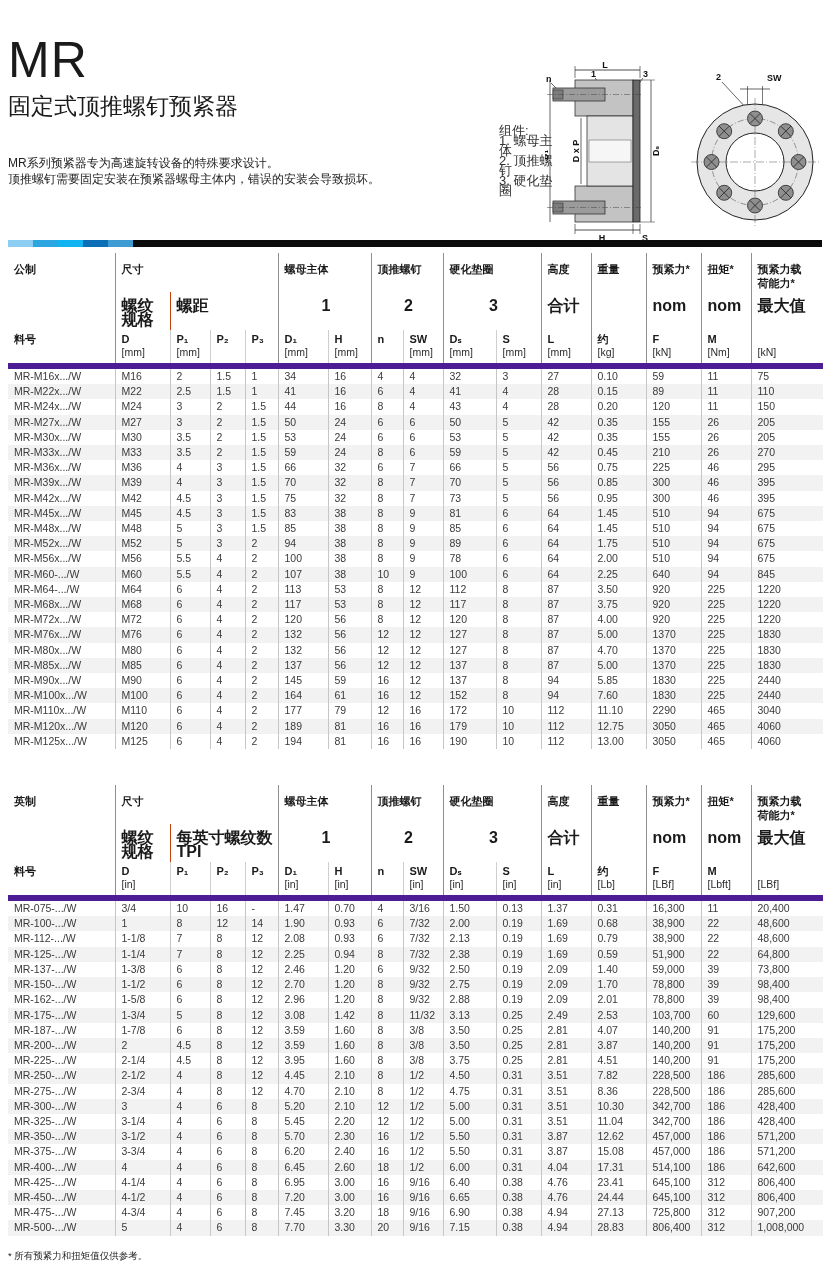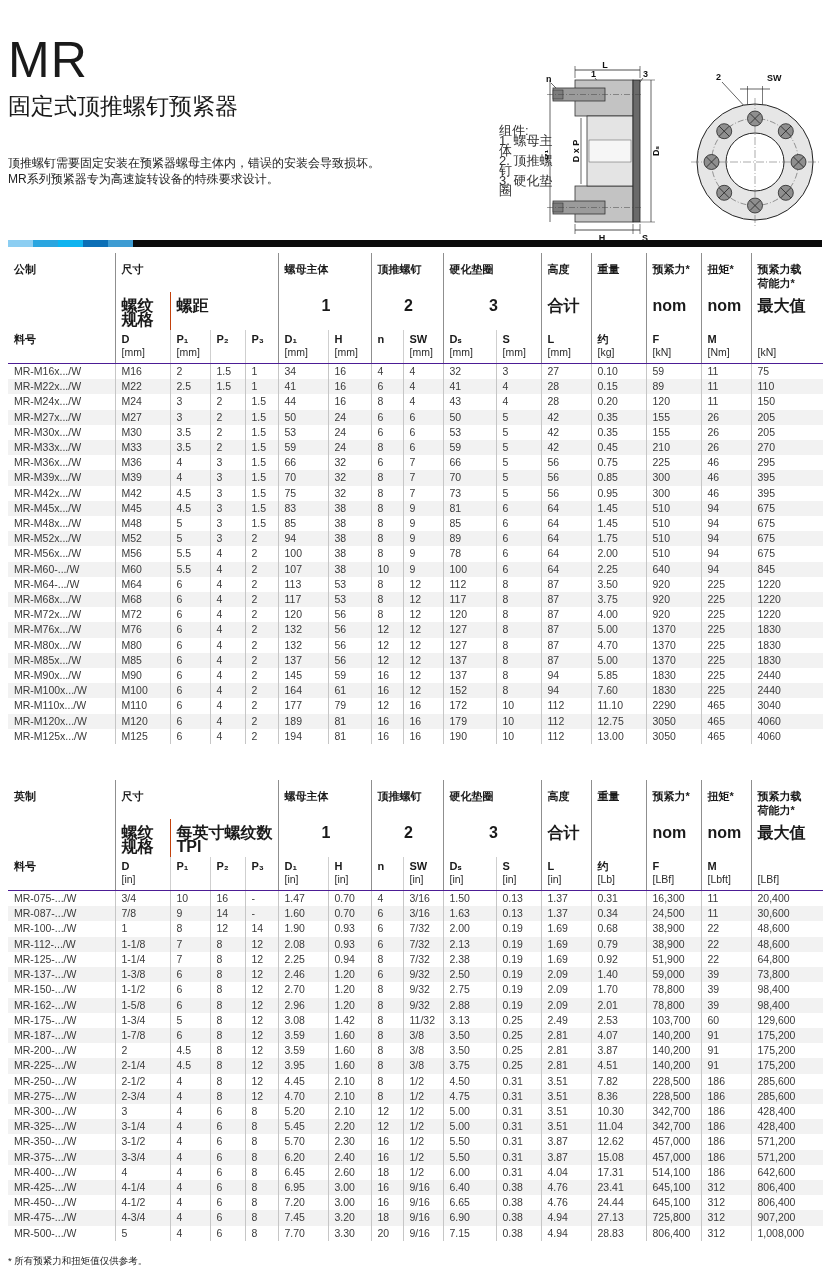--- a/index.html
+++ b/index.html
@@ -19,21 +19,21 @@
   .divider{display:flex;height:7px;margin:0 8px;}
   .divider span{display:block;width:25px;height:7px;}
   .divider span:last-child{flex:1;}
   
   table{border-collapse:collapse;table-layout:fixed;width:814px;margin:0 8px;}
   .tbl-metric{margin-top:6px;}
   .tbl-imperial{margin-top:36px;}
   th{font-weight:bold;text-align:left;vertical-align:top;}
   .r1 th{font-size:11px;padding:9px 3px 2px 6px;line-height:14px;}
   .r2 th{font-size:16px;padding:7px 3px 3px 6px;line-height:14px;}
-  .cols-row th{padding:3px 3px 4px 6px;border-bottom:1px solid #4c1d95;}
+  .cols-row th{padding:3px 3px 4px 6px;border-bottom:6px solid #4c1d95;}
   .cols-row .sym{font-size:11px;line-height:13px;font-weight:bold;}
   .cols-row .unit{font-size:10.5px;line-height:13px;font-weight:400;color:#2b2b2b;}
   .gb{border-left:1px solid #8f8f8f;}
   .sb{border-left:1px solid #c2410c;}
   .center{text-align:center;}
   .wrap{white-space:pre-line;}
   .cols-row th:nth-child(2),.cols-row th:nth-child(6),.cols-row th:nth-child(8),
   .cols-row th:nth-child(10),.cols-row th:nth-child(12),.cols-row th:nth-child(13),
   .cols-row th:nth-child(14),.cols-row th:nth-child(15),.cols-row th:nth-child(16){border-left:1px solid #8f8f8f;}
   .cols-row th:nth-child(3),.cols-row th:nth-child(4),.cols-row th:nth-child(5),
@@ -48,22 +48,22 @@
 </style>
 </head>
 <body>
 
 <div class="page">
 
   <div class="header-area">
     <div class="page-title">MR</div>
     <div class="page-subtitle">固定式顶推螺钉预紧器</div>
     <div class="desc">
+      <div>MR系列预紧器专为高速旋转设备的特殊要求设计。</div>
       <div>顶推螺钉需要固定安装在预紧器螺母主体内，错误的安装会导致损坏。</div>
-      <div>MR系列预紧器专为高速旋转设备的特殊要求设计。</div>
     </div>
 
     <div class="legend">
       <div>组件:</div>
       <div>1. 螺母主体</div>
       <div>2. 顶推螺钉</div>
       <div>3. 硬化垫圈</div>
     </div>
 
     <svg class="drawing dw-left" width="135" height="182" viewBox="0 0 135 182">
@@ -877,38 +877,20 @@
           <td>3/16</td>
           <td>1.50</td>
           <td>0.13</td>
           <td>1.37</td>
           <td>0.31</td>
           <td>16,300</td>
           <td>11</td>
           <td>20,400</td>
         </tr>
         <tr>
-          <td>MR-087-.../W</td>
-          <td>7/8</td>
-          <td>9</td>
-          <td>14</td>
-          <td>-</td>
-          <td>1.60</td>
-          <td>0.70</td>
-          <td>6</td>
-          <td>3/16</td>
-          <td>1.63</td>
-          <td>0.13</td>
-          <td>1.37</td>
-          <td>0.34</td>
-          <td>24,500</td>
-          <td>11</td>
-          <td>30,600</td>
-        </tr>
-        <tr>
           <td>MR-100-.../W</td>
           <td>1</td>
           <td>8</td>
           <td>12</td>
           <td>14</td>
           <td>1.90</td>
           <td>0.93</td>
           <td>6</td>
           <td>7/32</td>
           <td>2.00</td>
@@ -943,21 +925,21 @@
           <td>7</td>
           <td>8</td>
           <td>12</td>
           <td>2.25</td>
           <td>0.94</td>
           <td>8</td>
           <td>7/32</td>
           <td>2.38</td>
           <td>0.19</td>
           <td>1.69</td>
-          <td>0.92</td>
+          <td>0.59</td>
           <td>51,900</td>
           <td>22</td>
           <td>64,800</td>
         </tr>
         <tr>
           <td>MR-137-.../W</td>
           <td>1-3/8</td>
           <td>6</td>
           <td>8</td>
           <td>12</td>

